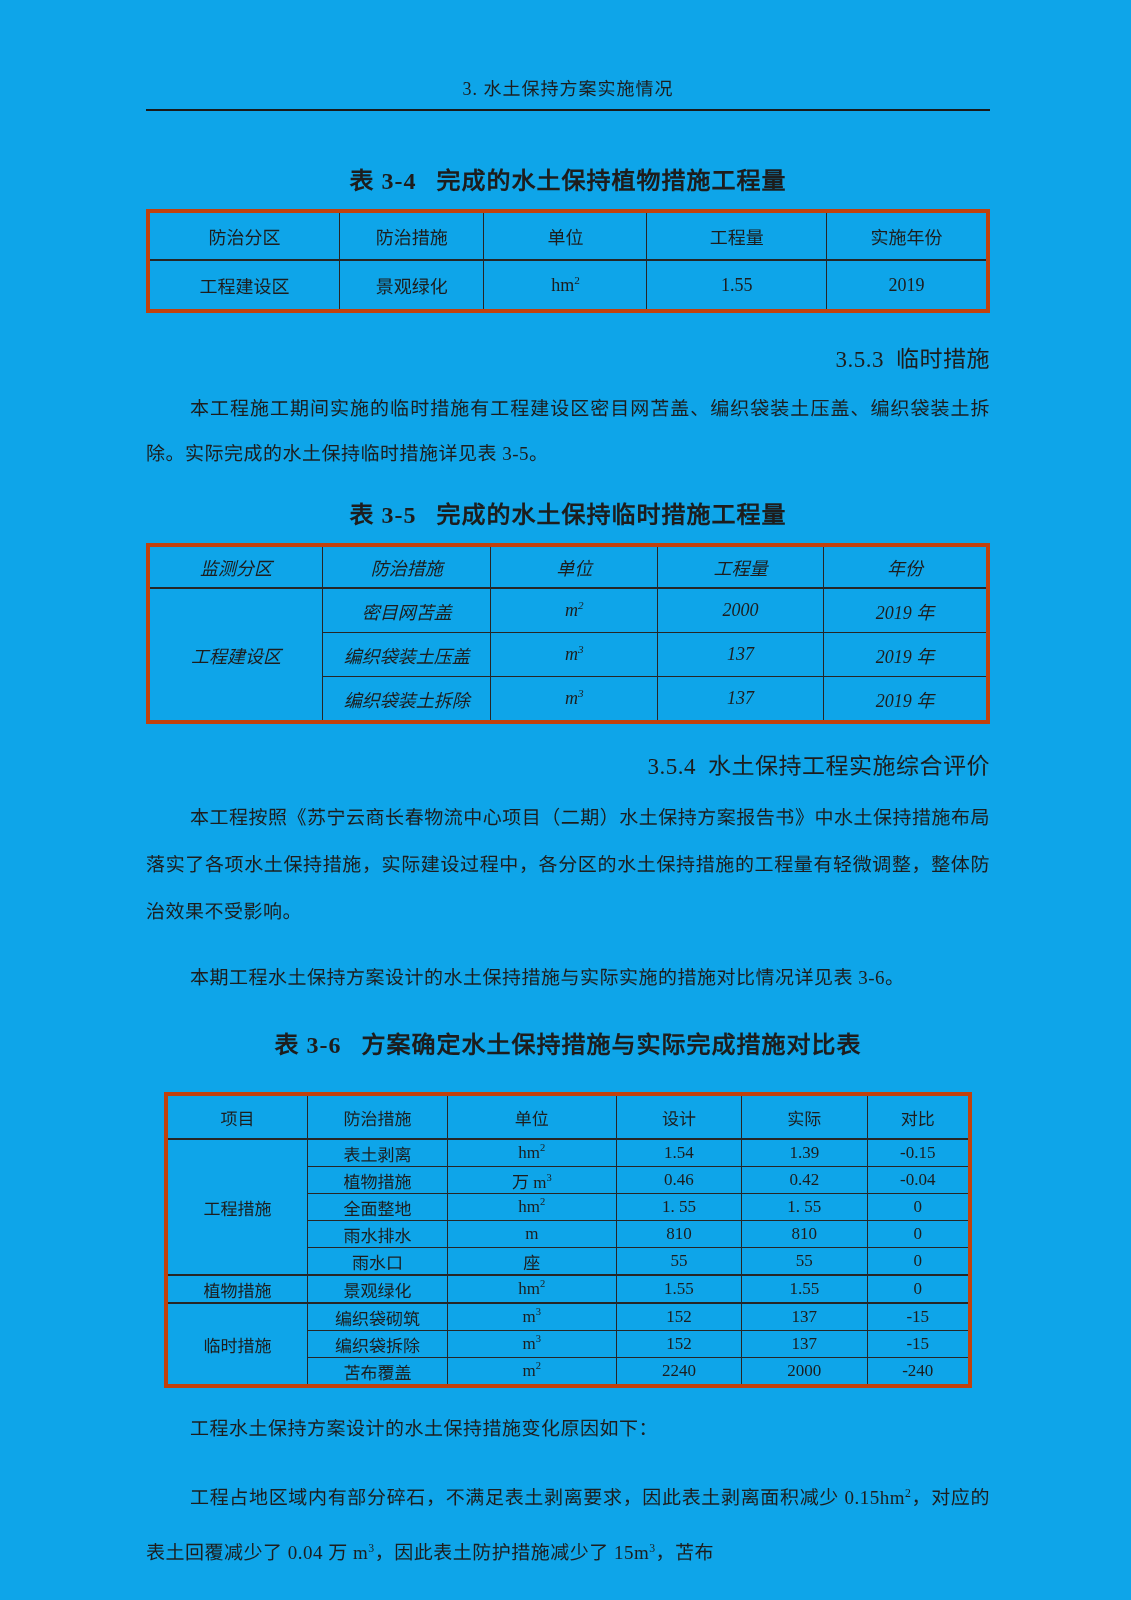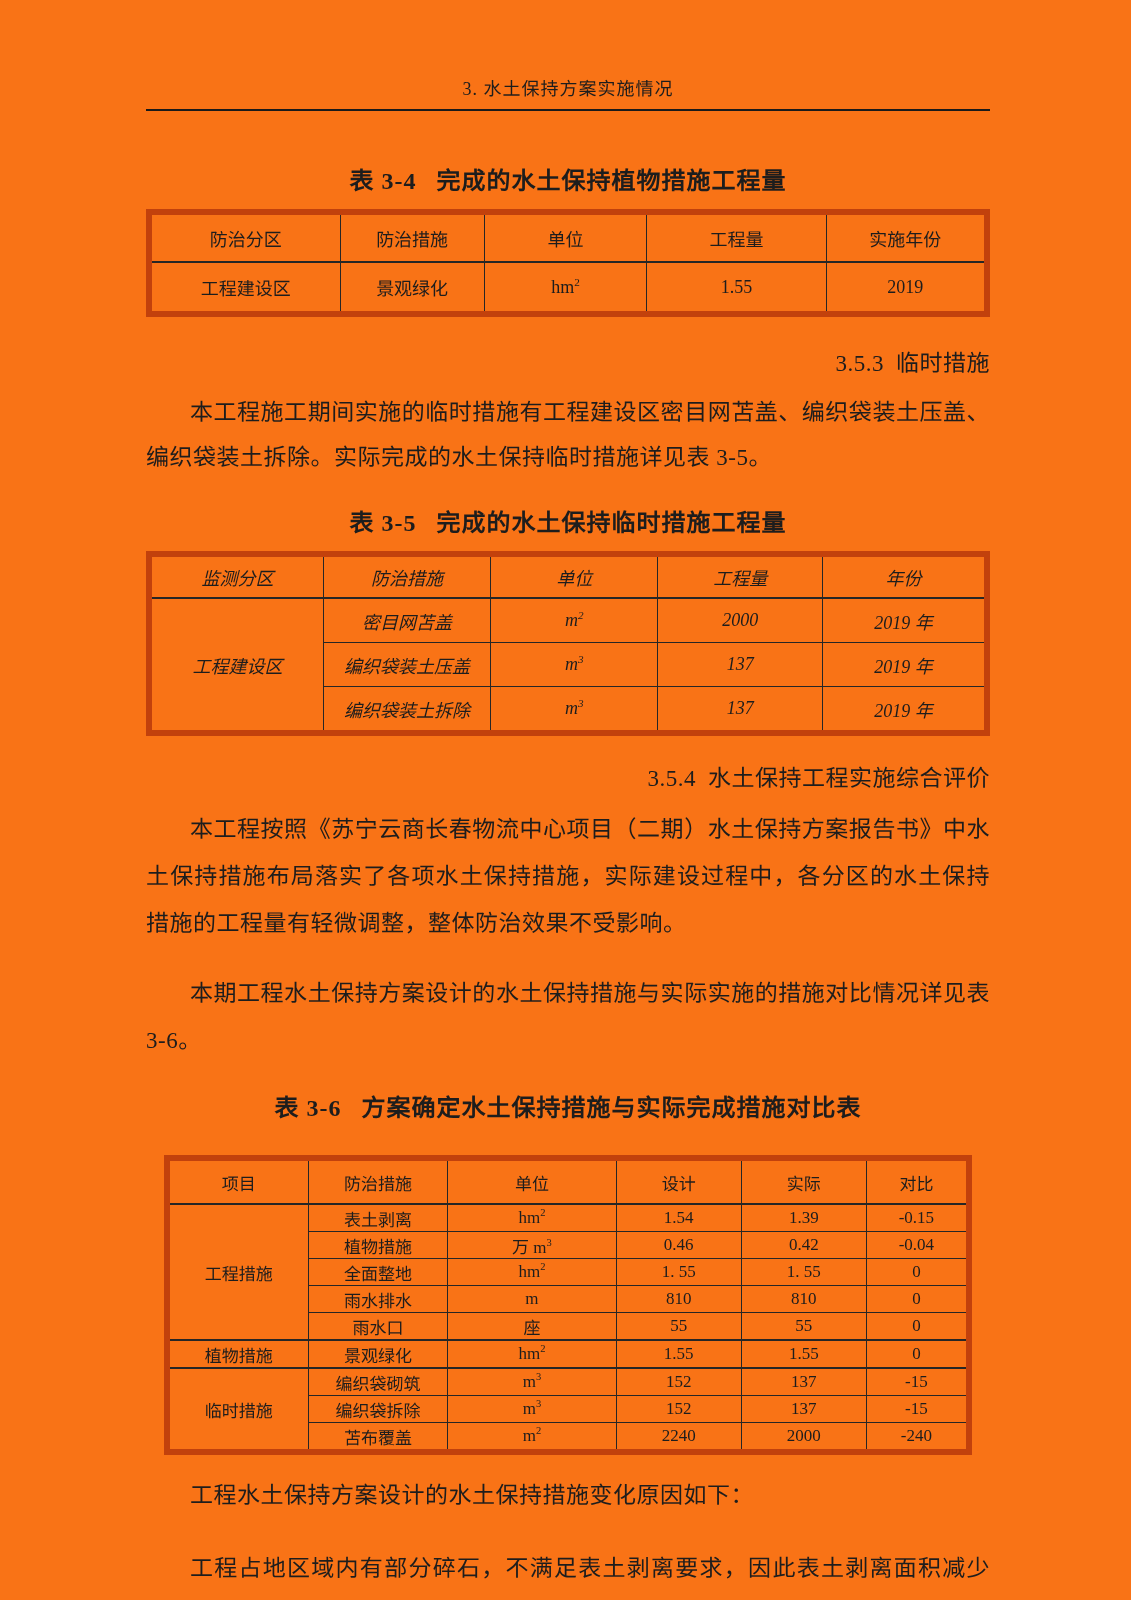--- a/index.html
+++ b/index.html
@@ -13,21 +13,21 @@
     position: relative;
     overflow: hidden;
     font-family: "Liberation Serif", "DejaVu Serif", serif;
     color: #1d1d1d;
     -webkit-font-smoothing: antialiased;
   }
   .page {
     position: relative;
     width: 1131px;
     height: 1600px;
-    background: #f97316;
+    background: #0ea5e9;
   }
   .content {
     width: 844px;
     margin-left: 146px;
   }
 
   
   .doc-header {
     padding-top: 74px;
     text-align: center;
@@ -57,21 +57,21 @@
     font-weight: normal;
     letter-spacing: 0.5px;
     text-align: right;
   }
   .section-heading .sec-num { margin-right: 12px; }
   .s353 { margin-top: 27px; }
   .s354 { margin-top: 23px; }
 
   
   .para {
-    font-size: 23px;
+    font-size: 19px;
     line-height: 45px;
     text-align: justify;
     text-indent: 44px;
     letter-spacing: 0.5px;
   }
   .p353 { margin-top: 12px; }
   .p354a { margin-top: 13px; line-height: 47px; }
   .p354b { margin-top: 0; line-height: 47px; }
   .lead-para { margin-top: 18px; }
   .reason-para { margin-top: 2px; line-height: 55px; }
@@ -88,21 +88,21 @@
     width: 100%;
     table-layout: fixed;
     text-align: center;
   }
   th, td {
     border: 1px solid #262626;
     font-weight: normal;
     padding: 0 2px;
     vertical-align: middle;
   }
-  table.doc-table { border: 6px solid #c2410c; }
+  table.doc-table { border: 4px solid #c2410c; }
   thead tr th { border-bottom-width: 2px; }
 
   .t34 { margin-top: 13px; font-size: 18px; }
   .t34 th { height: 46px; }
   .t34 td { height: 48px; }
 
   .t35 { margin-top: 13px; font-size: 18px; font-style: italic; }
   .t35 th { height: 40px; }
   .t35 td { height: 43px; }
 

